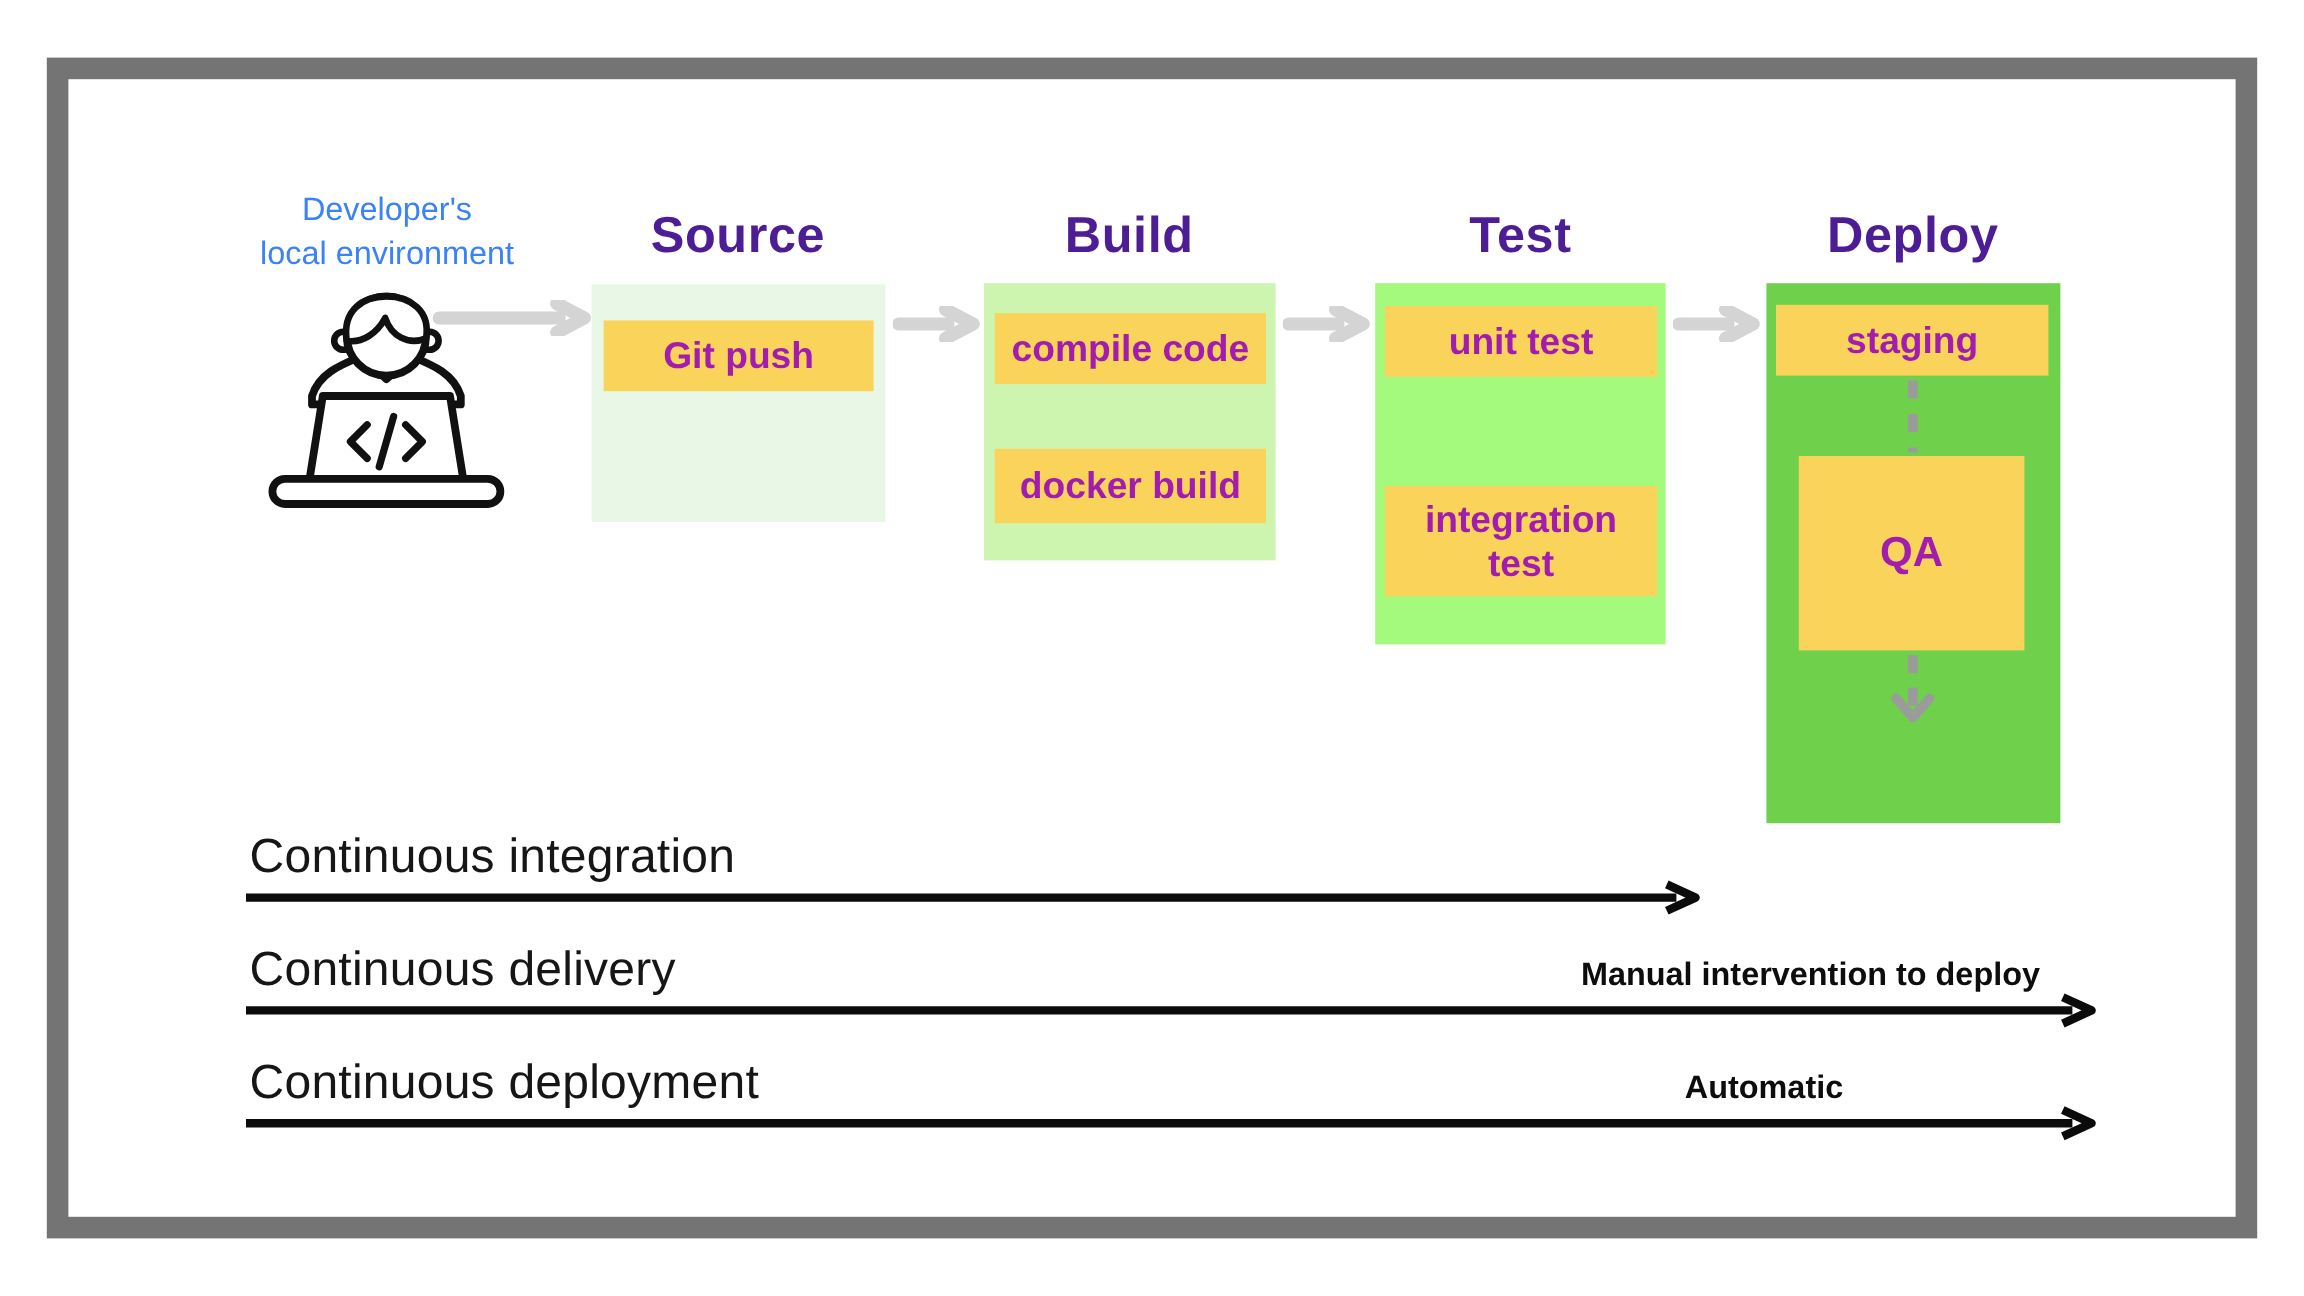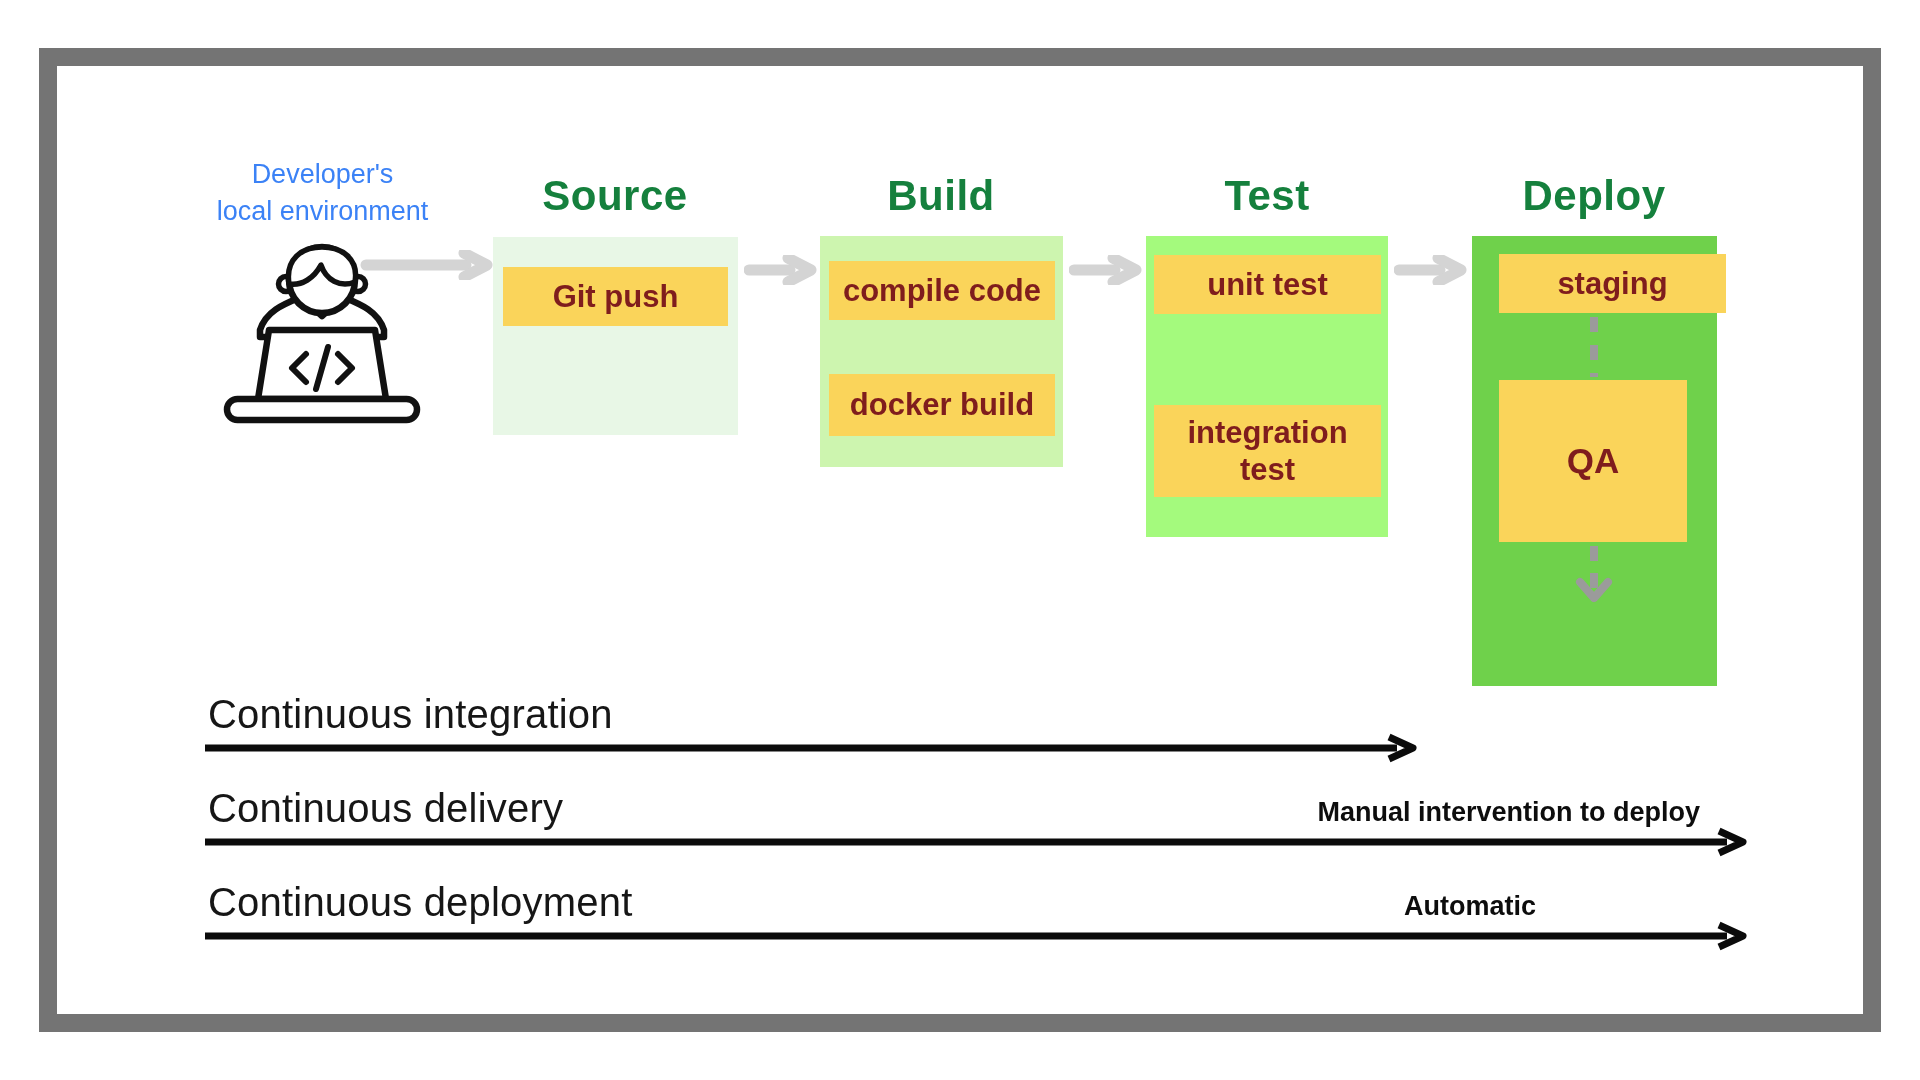--- a/index.html
+++ b/index.html
@@ -10,38 +10,38 @@
   .frame{
     position:absolute;left:39px;top:48px;width:1806px;height:948px;
     border:18px solid var(--frame-gray,#747474);
   }
   .dev-label{
     position:absolute;left:150px;top:156px;width:345px;
     text-align:center;font-size:27px;font-weight:400;line-height:1.38;color:#3b82f6;
   }
   .col-title{
     position:absolute;top:172px;width:250px;text-align:center;
-    font-size:42px;font-weight:700;letter-spacing:0.5px;color:#15803d;
+    font-size:42px;font-weight:700;letter-spacing:0.5px;color:#4c1d95;
   }
   .col-bg{position:absolute;}
   .bg-source{left:493px;top:237px;width:245px;height:198px;background:var(--source-bg,#E8F7E6);}
   .bg-build {left:820px;top:236px;width:243px;height:231px;background:var(--build-bg,#CDF5AF);}
   .bg-test  {left:1146px;top:236px;width:242px;height:301px;background:var(--test-bg,#A4FA7D);}
   .bg-deploy{left:1472px;top:236px;width:245px;height:450px;background:var(--deploy-bg,#6FD14B);}
   .step{
     position:absolute;background:var(--step-yellow,#FAD45A);
     display:flex;align-items:center;justify-content:center;text-align:center;
-    font-size:31px;font-weight:700;color:#7f1d1d;line-height:1.2;
+    font-size:31px;font-weight:700;color:#a21caf;line-height:1.2;
   }
   .st-gitpush    {left:503px;top:267px;width:225px;height:59px;}
   .st-compile    {left:829px;top:261px;width:226px;height:59px;}
   .st-docker     {left:829px;top:374px;width:226px;height:62px;}
   .st-unittest   {left:1154px;top:255px;width:227px;height:59px;}
   .st-integration{left:1154px;top:405px;width:227px;height:92px;padding:0 2px;box-sizing:border-box;}
-  .st-staging    {left:1480px;top:254px;width:227px;height:59px;margin-left:19px;}
+  .st-staging    {left:1480px;top:254px;width:227px;height:59px;}
   .st-qa         {left:1499px;top:380px;width:188px;height:162px;font-size:35px;}
   .st-production {left:1480px;top:604px;width:225px;height:63px;}
   .abs{position:absolute;}
   .practice-label{
     position:absolute;left:208px;font-size:40px;font-weight:300;color:#161616;
     letter-spacing:0.2px;
   }
   .annotation{
     position:absolute;font-size:27px;font-weight:700;color:#0d0d0d;
   }

